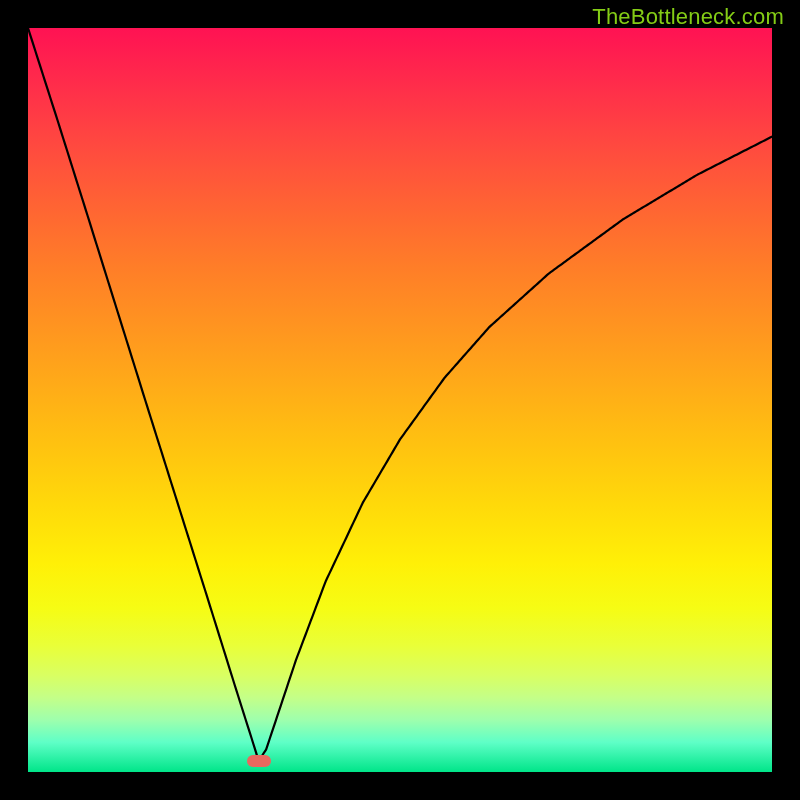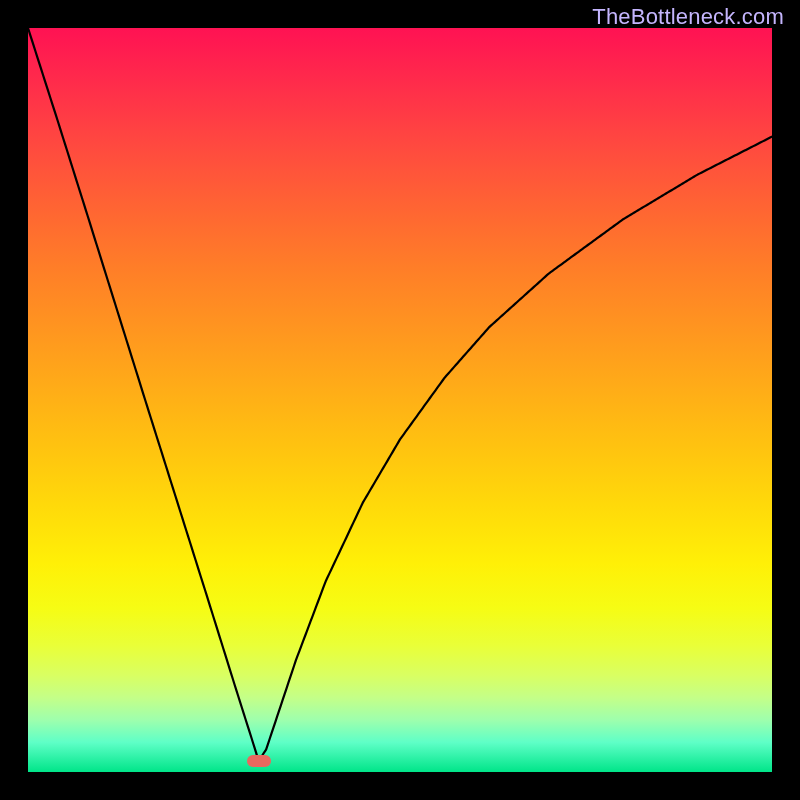--- a/index.html
+++ b/index.html
@@ -9,21 +9,21 @@
     background: #000;
     position: relative;
     overflow: hidden;
   }
   .watermark {
     position: absolute;
     top: 4px;
     right: 16px;
     font-family: Arial, Helvetica, sans-serif;
     font-size: 22px;
-    color: #c4b5fd;
+    color: #84cc16;
     z-index: 10;
     letter-spacing: 0.2px;
   }
   .plot-area {
     position: absolute;
     top: 28px;
     left: 28px;
     width: 744px;
     height: 744px;
     background: linear-gradient(to bottom,

